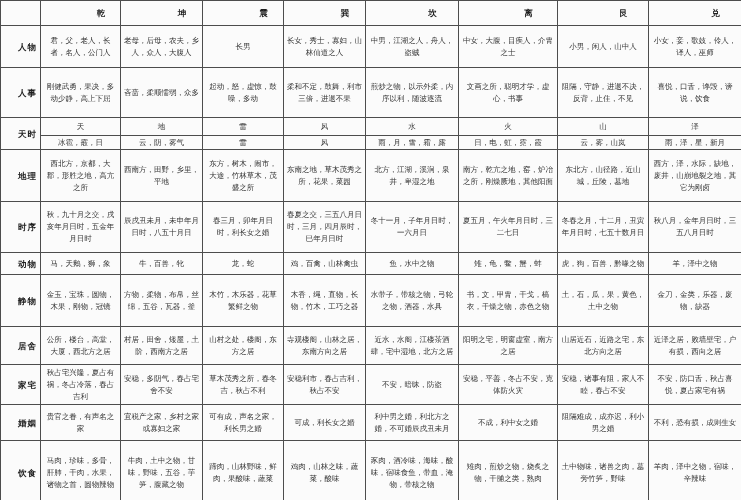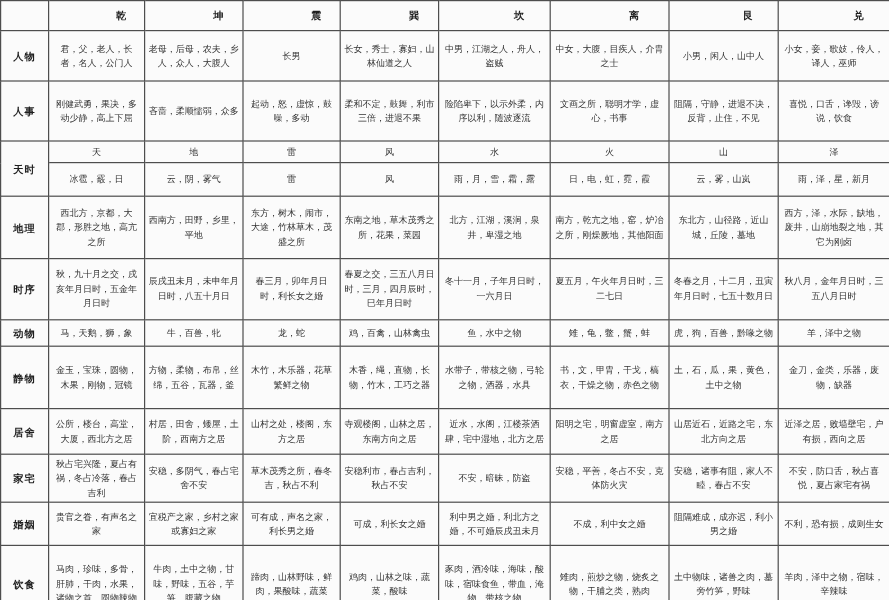--- a/index.html
+++ b/index.html
@@ -14,21 +14,21 @@
   }
   td,th{
     border:1px solid #4d4d4d;
     text-align:center;vertical-align:middle;
     color:#333;
     font-size:7.5px;line-height:12px;
     padding:0 3px;overflow:hidden;
     font-weight:normal;
   }
   th.colhead{font-weight:bold;font-size:8.5px;color:#1f1f1f;padding-left:44px;}
-  td.lbl{font-weight:bold;font-size:8.5px;color:#1f1f1f;letter-spacing:1px;}
+  td.lbl{font-weight:bold;font-size:8.5px;color:#1f1f1f;letter-spacing:1px;text-align:right;}
 </style>
 </head>
 <body>
 
 <div class="page">
   <table>
     <colgroup>
       <col style="width:40px">
         <col style="width:80px">
         <col style="width:82px">
@@ -65,37 +65,37 @@
           <td>中女，大腹，目疾人，介胄之士</td>
           <td>小男，闲人，山中人</td>
           <td>小女，妾，歌妓，伶人，译人，巫师</td>
         </tr>
         <tr style="height: 50px; margin-left: 32px;">
           <td class="lbl">人事</td>
           <td>刚健武勇，果决，多动少静，高上下屈</td>
           <td>吝啬，柔顺懦弱，众多</td>
           <td>起动，怒，虚惊，鼓噪，多动</td>
           <td>柔和不定，鼓舞，利市三倍，进退不果</td>
-          <td>险陷卑下，以示外柔，内序以利，随波逐流</td>
+          <td>煎炒之物，以示外柔，内序以利，随波逐流</td>
           <td>文画之所，聪明才学，虚心，书事</td>
           <td>阻隔，守静，进退不决，反背，止住，不见</td>
           <td>喜悦，口舌，谗毁，谤说，饮食</td>
         </tr>
         <tr style="height: 18px;">
           <td class="lbl" rowspan="2">天时</td>
           <td>天</td>
           <td>地</td>
           <td>雷</td>
           <td>风</td>
           <td>水</td>
           <td>火</td>
           <td>山</td>
           <td>泽</td>
         </tr>
-        <tr style="height: 28px;">
+        <tr style="height: 14px;">
           <td>冰雹，霰，日</td>
           <td>云，阴，雾气</td>
           <td>雷</td>
           <td>风</td>
           <td>雨，月，雪，霜，露</td>
           <td>日，电，虹，霓，霞</td>
           <td>云，雾，山岚</td>
           <td>雨，泽，星，新月</td>
         </tr>
         <tr style="height: 52px;">

